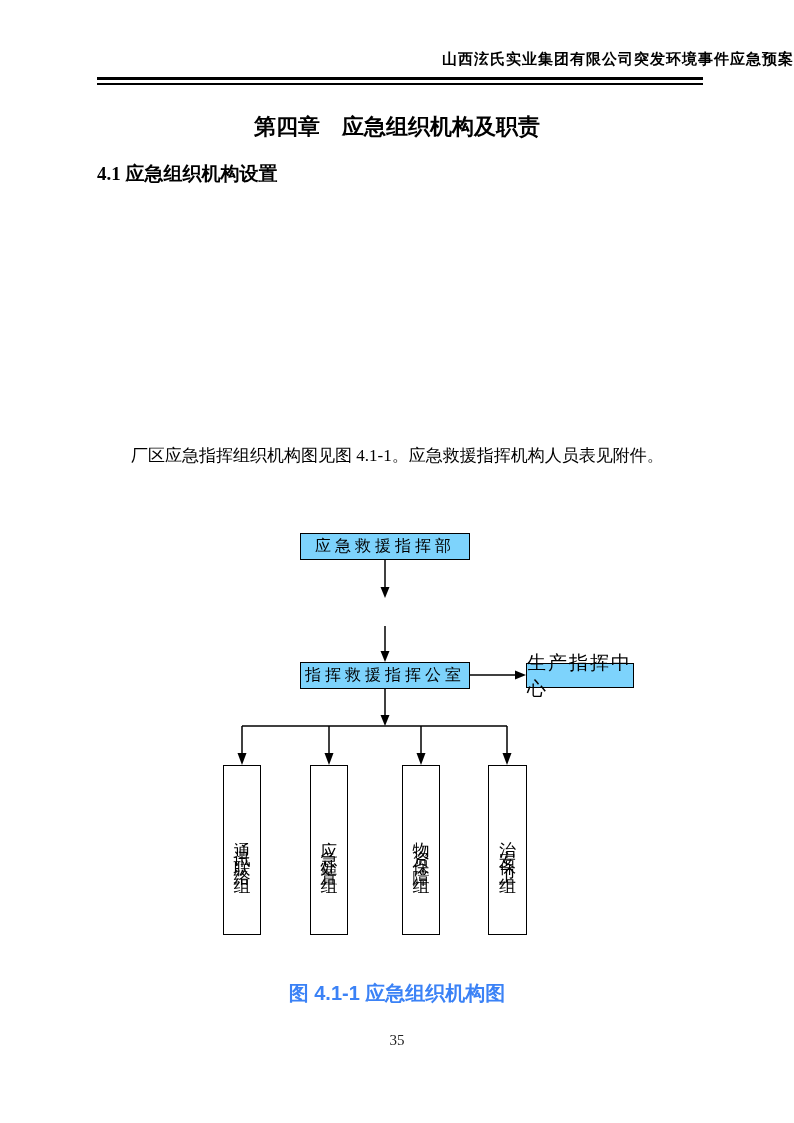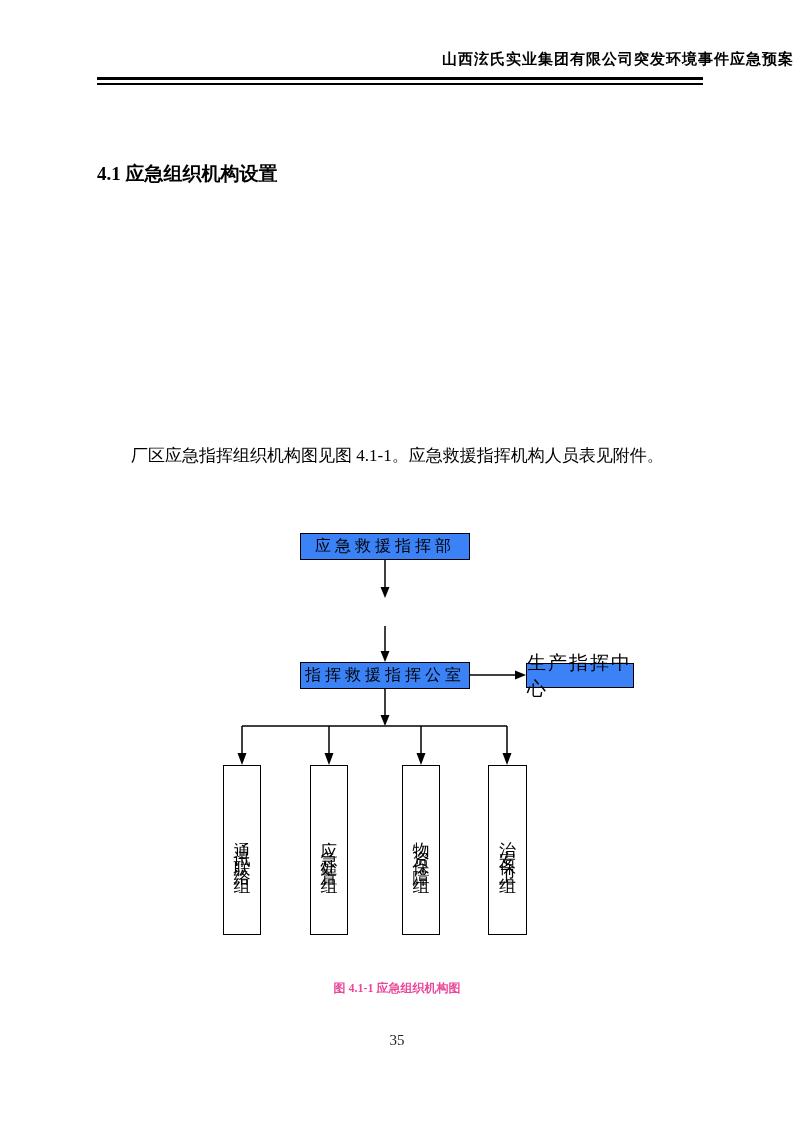--- a/index.html
+++ b/index.html
@@ -72,21 +72,21 @@
   .flowchart {
     position: absolute;
     top: 520px; left: 0;
     width: 794px; height: 420px;
   }
   .connectors { position: absolute; top: 0; left: 0; }
 
   .node {
     position: absolute;
     border: 1.5px solid #000;
-    background: #3b82f6;
+    background: #7dd3fc;
     display: flex;
     align-items: center;
     justify-content: center;
     font-family: Liberation Mono, monospace;
     font-size: 16px;
     letter-spacing: 4px;
     color: #000;
   }
   .node-hq        { left: 300px; top: 13px;  width: 170px; height: 27px; }
   .node-chiefs    { left: 300px; top: 78px;  width: 170px; height: 28px; }
@@ -114,42 +114,43 @@
   .vnode-1 { left: 223px; }
   .vnode-2 { left: 310px; }
   .vnode-3 { left: 402px; }
   .vnode-4 { left: 488px; width: 39px; }
 
   
   .figure-caption {
     position: absolute;
     top: 980px; left: 0; width: 100%;
     text-align: center;
-    font-family: Liberation Serif, serif;
-    font-weight: bold;
-    font-size: 12px;
-    color: #ec4899;
+    font-family: Liberation Sans, sans-serif;
+    font-weight: bold;
+    font-size: 20px;
+    color: #3b82f6;
   }
   .page-number {
     position: absolute;
     top: 1032px; left: 0; width: 100%;
     text-align: center;
     font-family: "Liberation Serif", serif;
     font-size: 15px;
     color: #222;
   }
 </style>
 </head>
 <body>
 
 <div class="page">
 
   <div class="header-text">山西泫氏实业集团有限公司突发环境事件应急预案</div>
   <div class="header-rule"></div>
 
+  <div class="chapter-title">第四章　应急组织机构及职责</div>
   <div class="section-heading">4.1 应急组织机构设置</div>
 
   <p class="body-para para2">厂区应急指挥组织机构图见图 4.1-1。应急救援指挥机构人员表见附件。</p>
 
   <div class="flowchart">
     <svg class="connectors" width="794" height="420" viewBox="0 0 794 420">
 
       <line x1="385" y1="40" x2="385" y2="68" stroke="#000" stroke-width="1.5"></line>
       <polygon points="380.5,67 389.5,67 385,78" fill="#000"></polygon>
 

